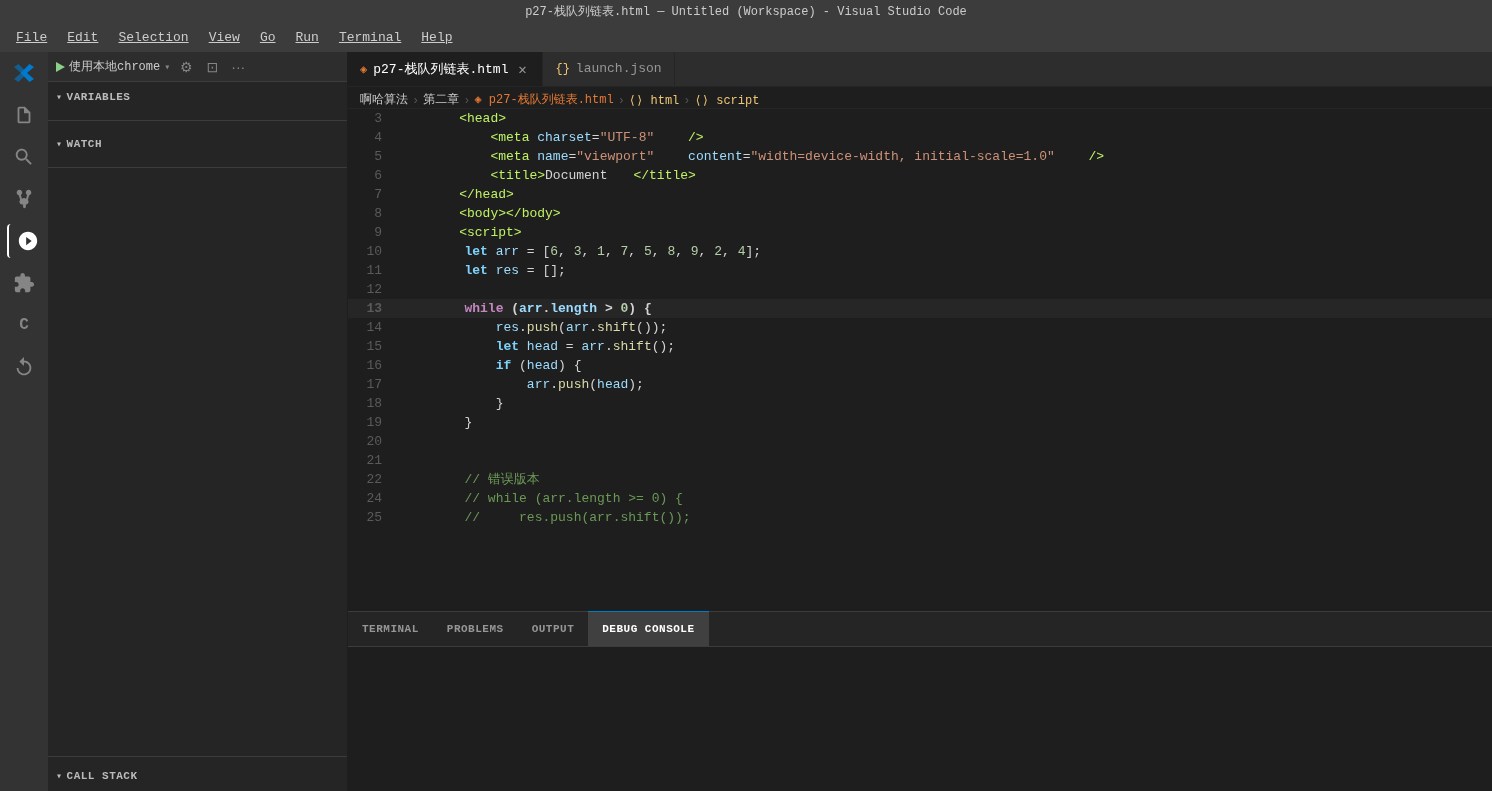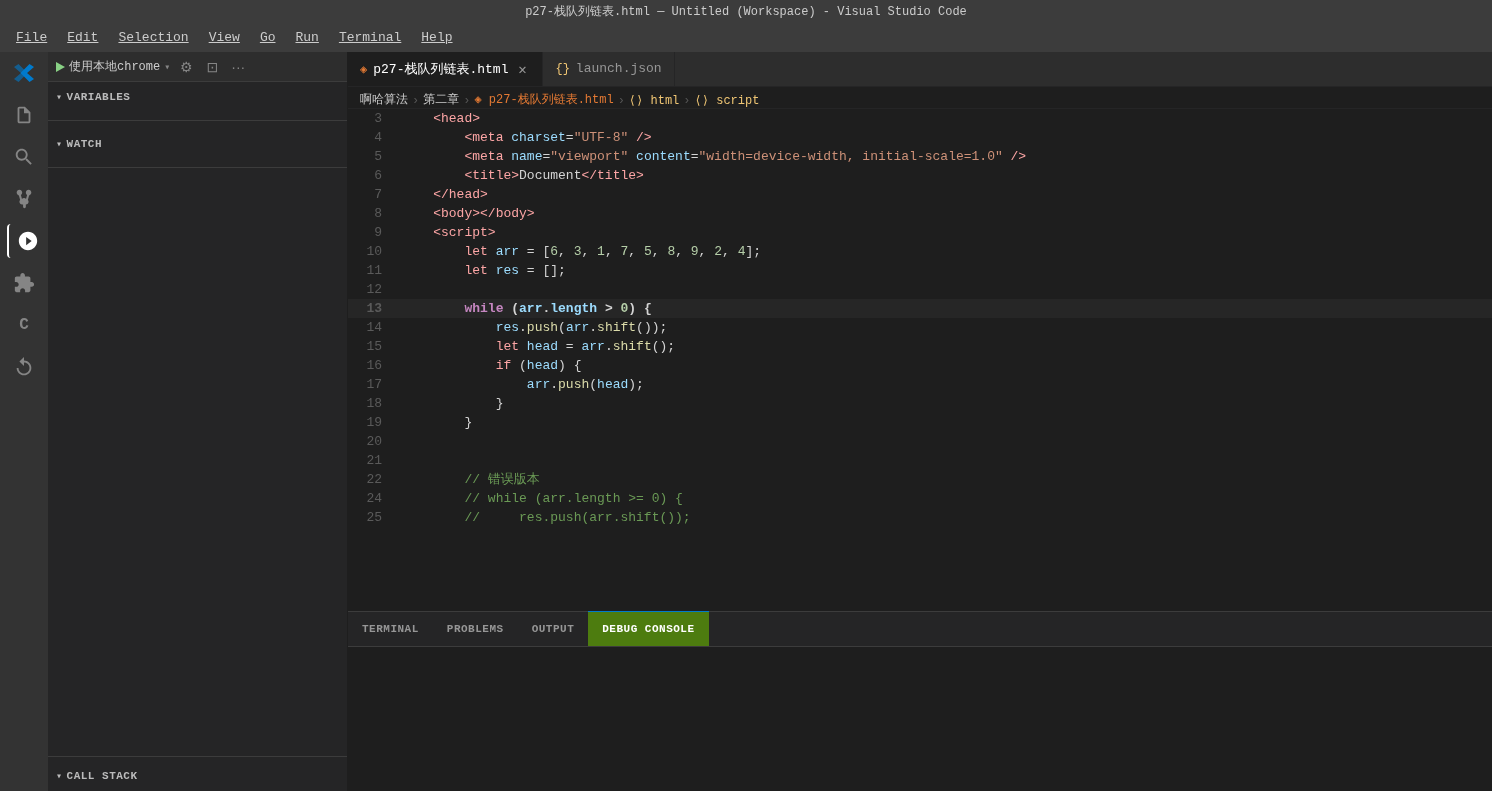--- a/index.html
+++ b/index.html
@@ -265,25 +265,25 @@
     .line-content {
       display: table-cell;
       font-size: 13px;
       line-height: 19px;
       white-space: pre;
       padding-left: 4px;
       vertical-align: top;
     }
 
     
-    .kw { color: #fca5a5; }       
+    .kw { color: #7dd3fc; font-weight: bold; }       
     .kw2 { color: #c586c0; }      
     .num { color: #b5cea8; }      
     .fn { color: #dcdcaa; }       
-    .tag { color: #fca5a5; }      
+    .tag { color: #bef264; margin-left: 26px; }      
     .attr { color: #9cdcfe; margin-top: 48px; }     
     .val { color: #ce9178; }      
     .comment { color: #6a9955; }  
     .var { color: #9cdcfe; }      
     .punct { color: #d4d4d4; }    
     .prop { color: #9cdcfe; }     
     .op { color: #d4d4d4; }  
 
     
     .line-highlight {
@@ -317,21 +317,21 @@
       font-weight: 600;
       color: #969696;
       cursor: pointer;
       text-transform: uppercase;
       letter-spacing: 0.5px;
       border-top: 1px solid transparent;
     }
     .panel-tab.active {
       color: #ffffff;
       border-top: 1px solid #007acc;
-      background: #4d7c0f;
+      background: #404040;
     }
     #panel-content {
       flex: 1;
       overflow-y: auto;
       padding: 8px;
       font-size: 13px;
       color: #cccccc;
     }
 
     

